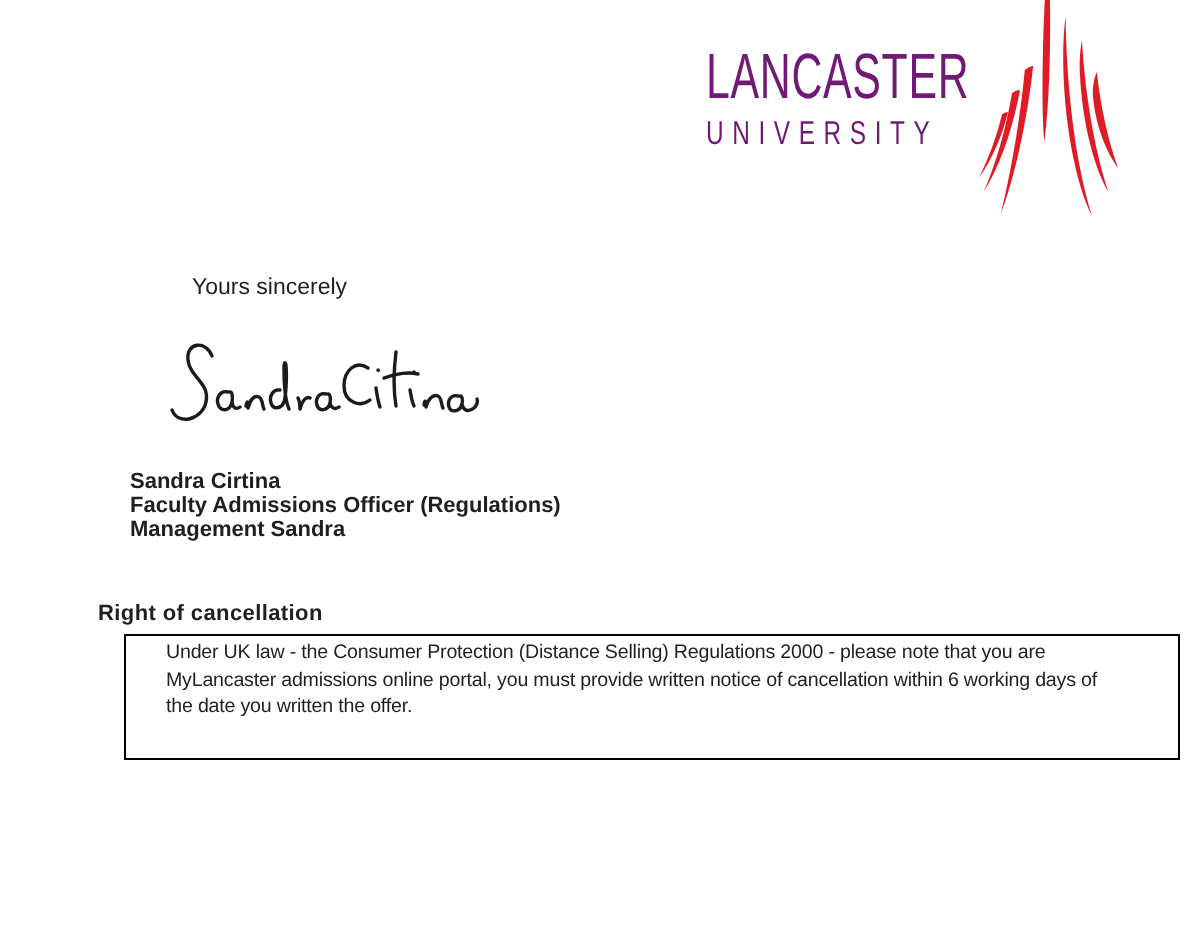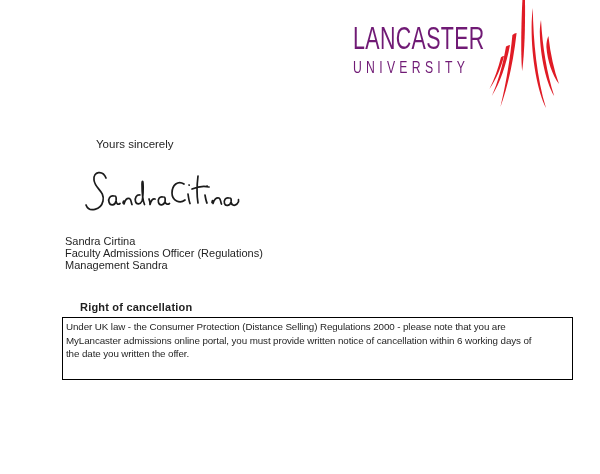--- a/index.html
+++ b/index.html
@@ -27,27 +27,27 @@
     display:inline-block;
     font-size:16.5px;font-weight:400;letter-spacing:5.8px;
     transform:scaleX(0.74);transform-origin:left top;
     line-height:1;
     margin-top:5px;
   }
   .emblem{position:absolute;left:487px;top:0;width:72px;height:113px;}
   
   .closing{position:absolute;left:65px;top:138px;font-size:11.5px;margin-left:31px;}
   .signature{position:absolute;left:72px;top:158px;width:200px;height:75px;}
-  .sig-block{position:absolute;left:65px;top:235px;font-size:11px;line-height:12px;}
-  .cancel-heading{position:absolute;left:80px;top:301px;font-size:11px;font-weight:bold;letter-spacing:0.2px;text-align:right;}
+  .sig-block{position:absolute;left:65px;top:235px;font-size:11px;line-height:12px;font-weight:bold;}
+  .cancel-heading{position:absolute;left:49px;top:301px;font-size:11px;font-weight:bold;letter-spacing:0.2px;text-align:right;}
   .cancel-box{
     position:absolute;left:62px;top:317px;
     width:504px;height:59px;
     border:1.5px solid #000000;
-    padding:2px 2px 0 3px;
+    padding:2px 2px 0 20px;
     font-size:9.8px;line-height:13.5px;letter-spacing:-0.1px;
     white-space:nowrap;
   }
 </style>
 </head>
 <body>
 
 <div class="page">
 
   <div class="wordmark">

